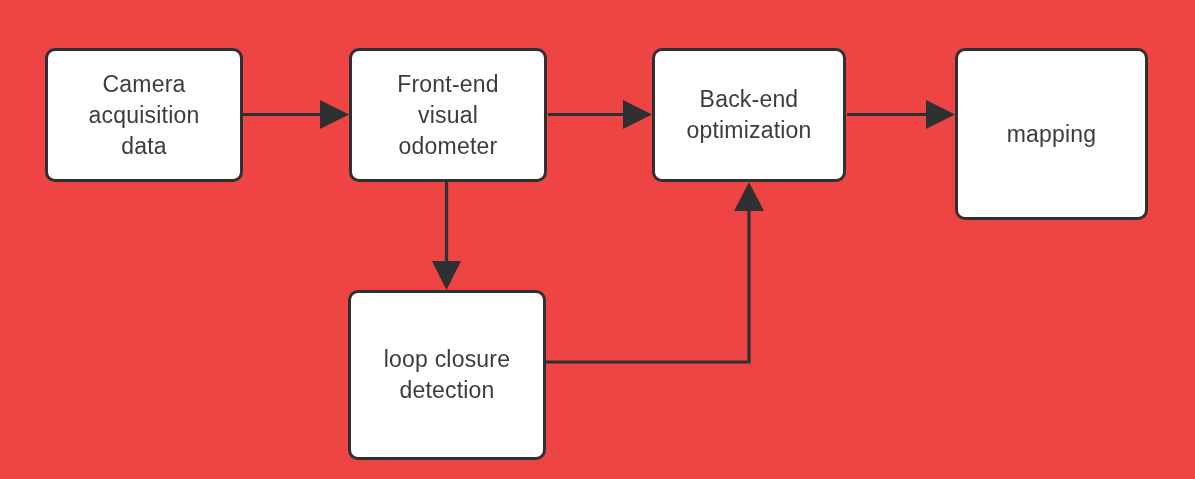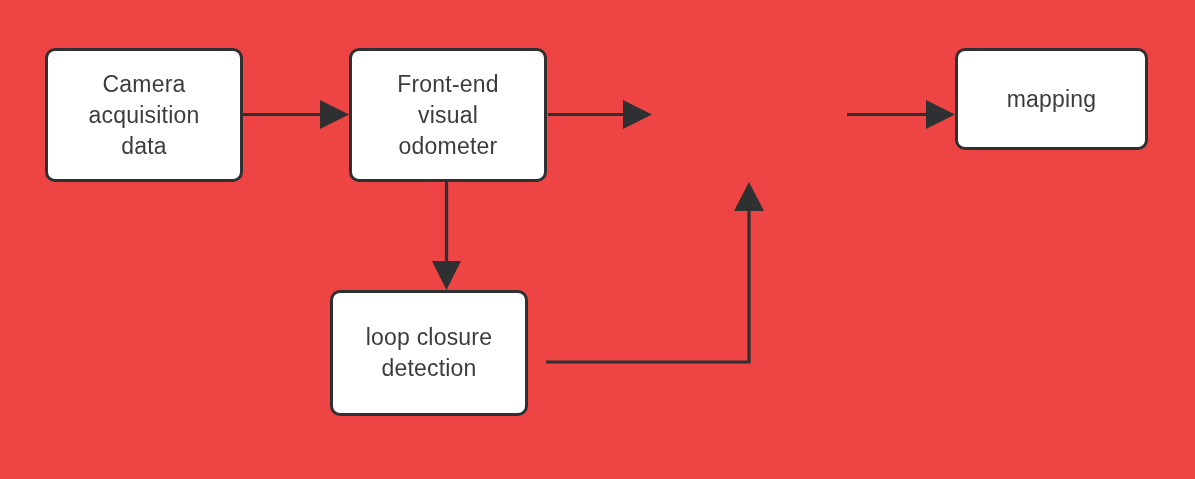--- a/index.html
+++ b/index.html
@@ -97,23 +97,27 @@
 acquisition
 data</span>
   </div>
 
   <div class="node-box" style="left:349px; top:48px; width:198px; height:134px;">
     <span class="node-label">Front-end
 visual
 odometer</span>
   </div>
 
+  <div class="node-box" style="left:652px; top:48px; width:194px; height:134px;">
+    <span class="node-label">Back-end
+optimization</span>
+  </div>
 
-  <div class="node-box" style="left:955px; top:48px; width:193px; height:102px;justify-content:center;">
+  <div class="node-box" style="left:955px; top:48px; width:193px; height:172px;justify-content:center;">
     <span class="node-label">mapping</span>
   </div>
 
-  <div class="node-box" style="left:330px; top:290px; width:198px; height:126px;">
+  <div class="node-box" style="left:348px; top:290px; width:198px; height:170px;">
     <span class="node-label">loop closure
 detection</span>
   </div>
 
 </div>
 
 </body></html>

